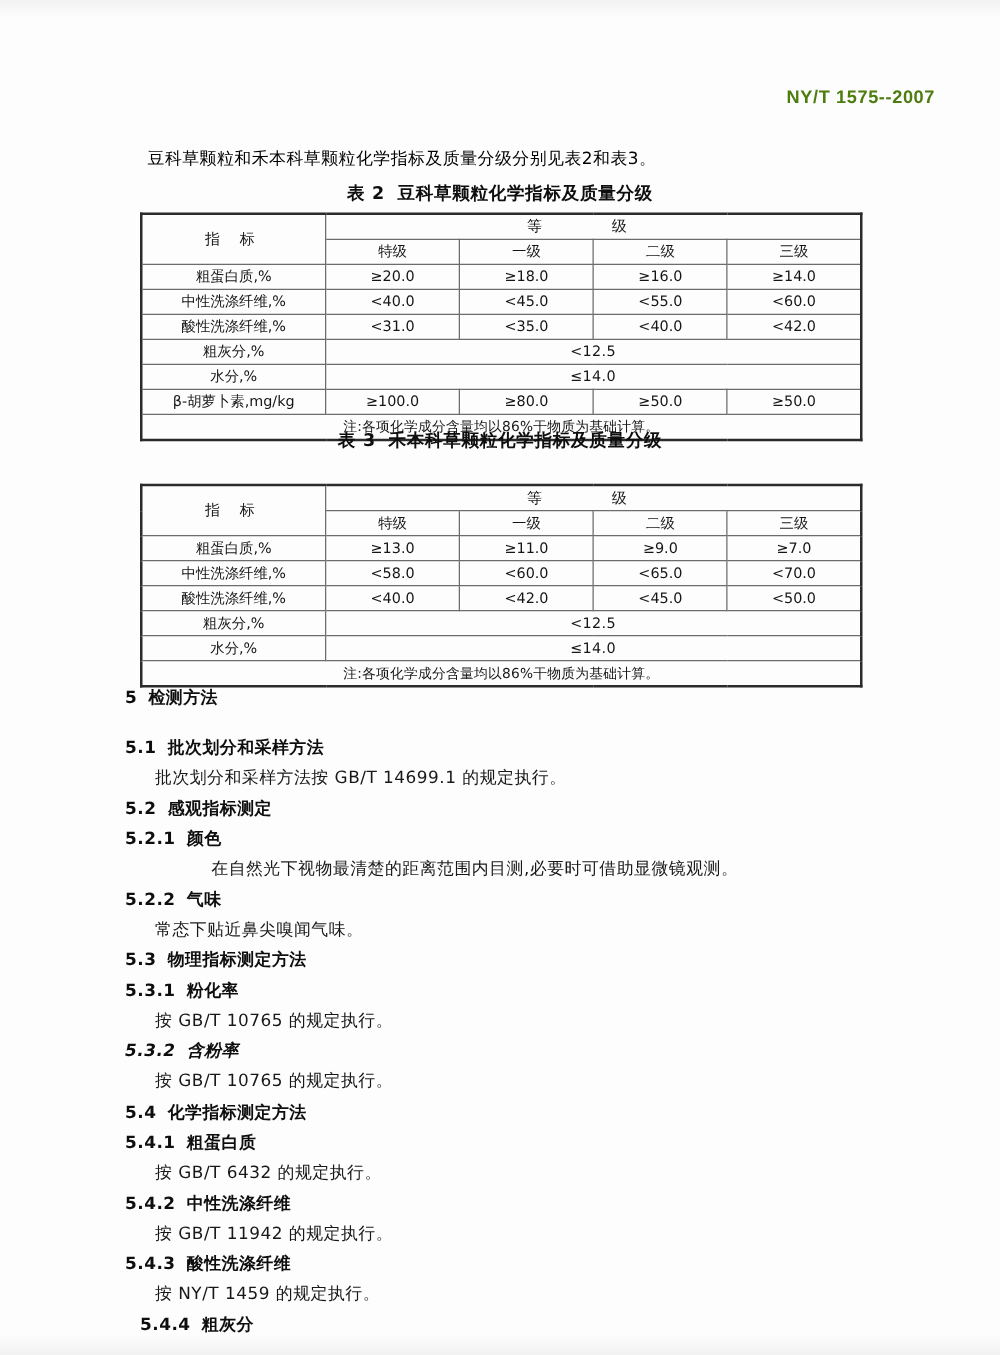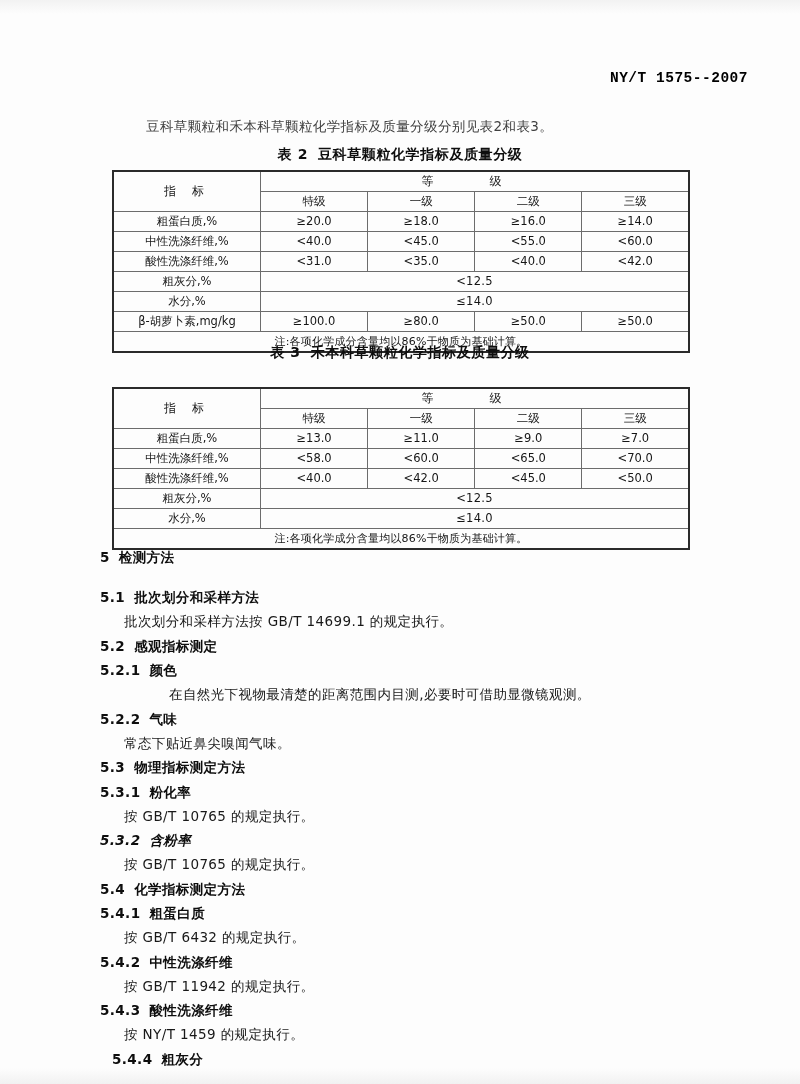--- a/index.html
+++ b/index.html
@@ -42,34 +42,33 @@
     pointer-events: none;
     z-index: 0;
   }
   .content { position: relative; z-index: 2; }
 
   .header {
     position: absolute;
     right: 52px;
     top: 70px;
     font-size: 14.5px;
-    font-family: Liberation Mono, monospace;
+    font-family: Liberation Sans, sans-serif;
     letter-spacing: 0.5px;
-    color: #000000;
+    color: #4d7c0f;
   }
   .header .code { font-weight: bold; }
 
   .intro {
     position: absolute;
     left: 118px;
     top: 118px;
     font-size: 13.5px;
     letter-spacing: 0.4px;
-    color: #404040;
-    margin-left: 28px;
+    color: #000000;
   }
 
   .tbl-title {
     position: absolute;
     width: 100%;
     text-align: center;
     font-size: 14px;
     font-weight: bold;
     letter-spacing: 0.6px;
   }

